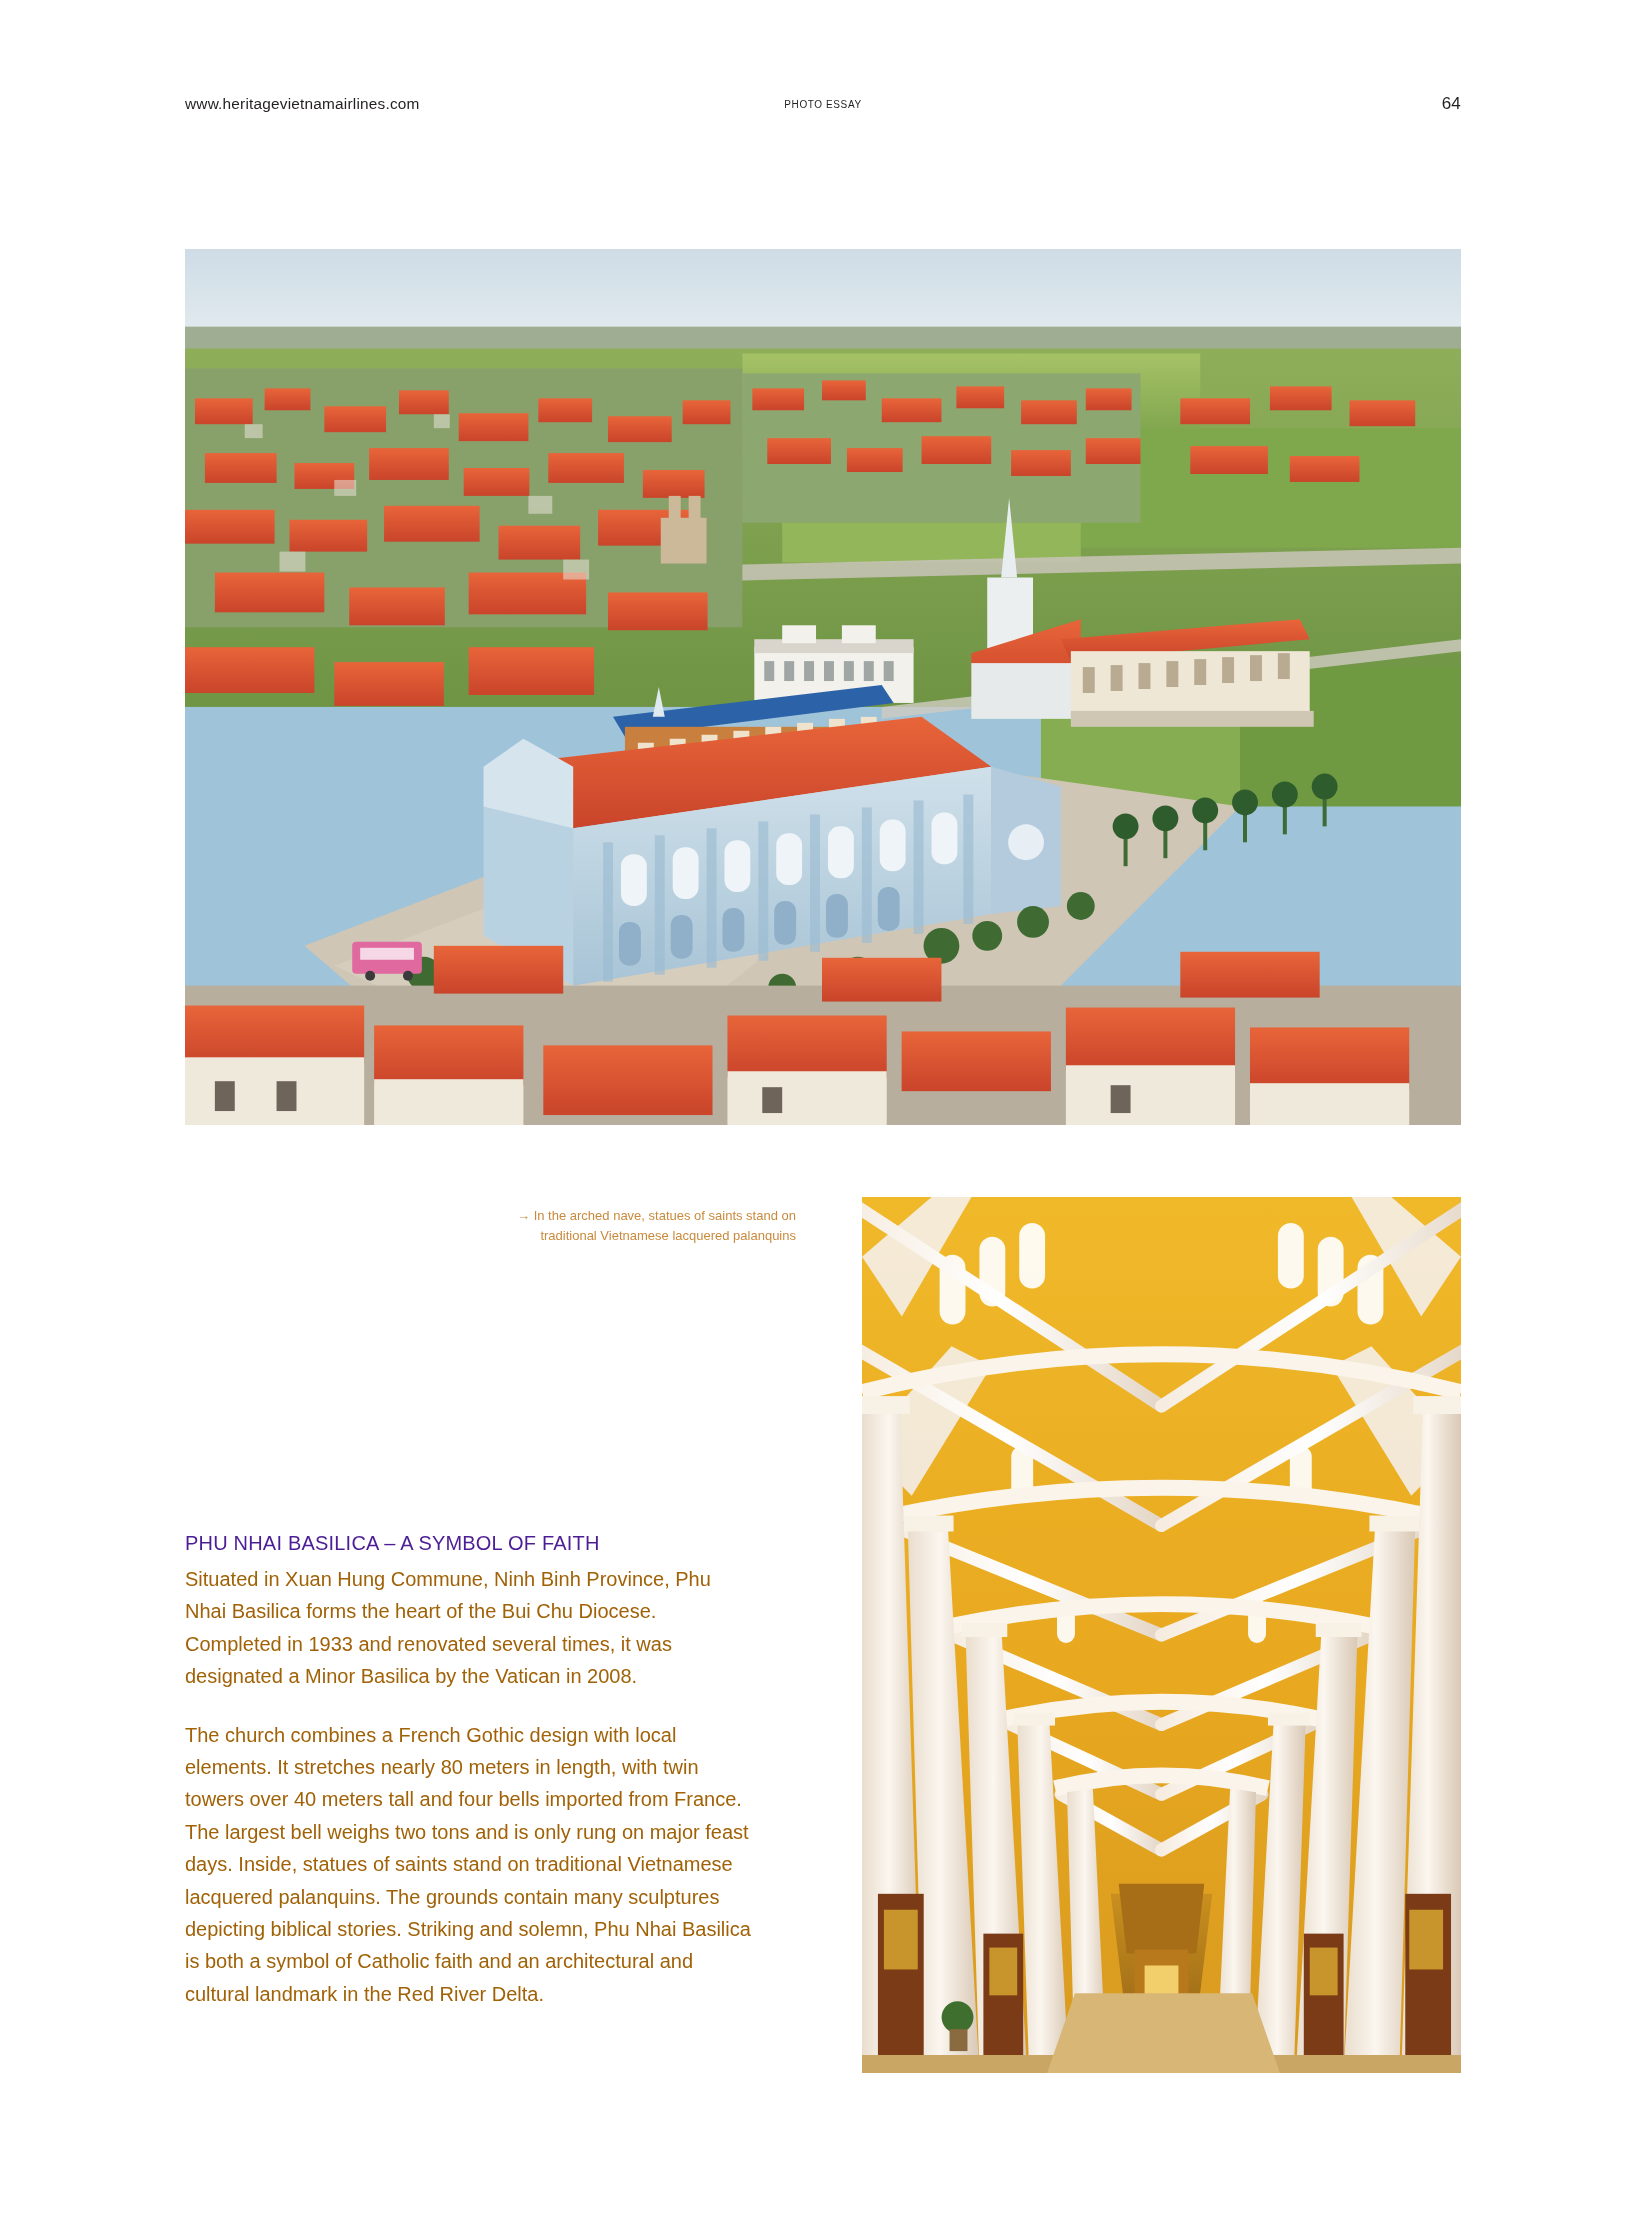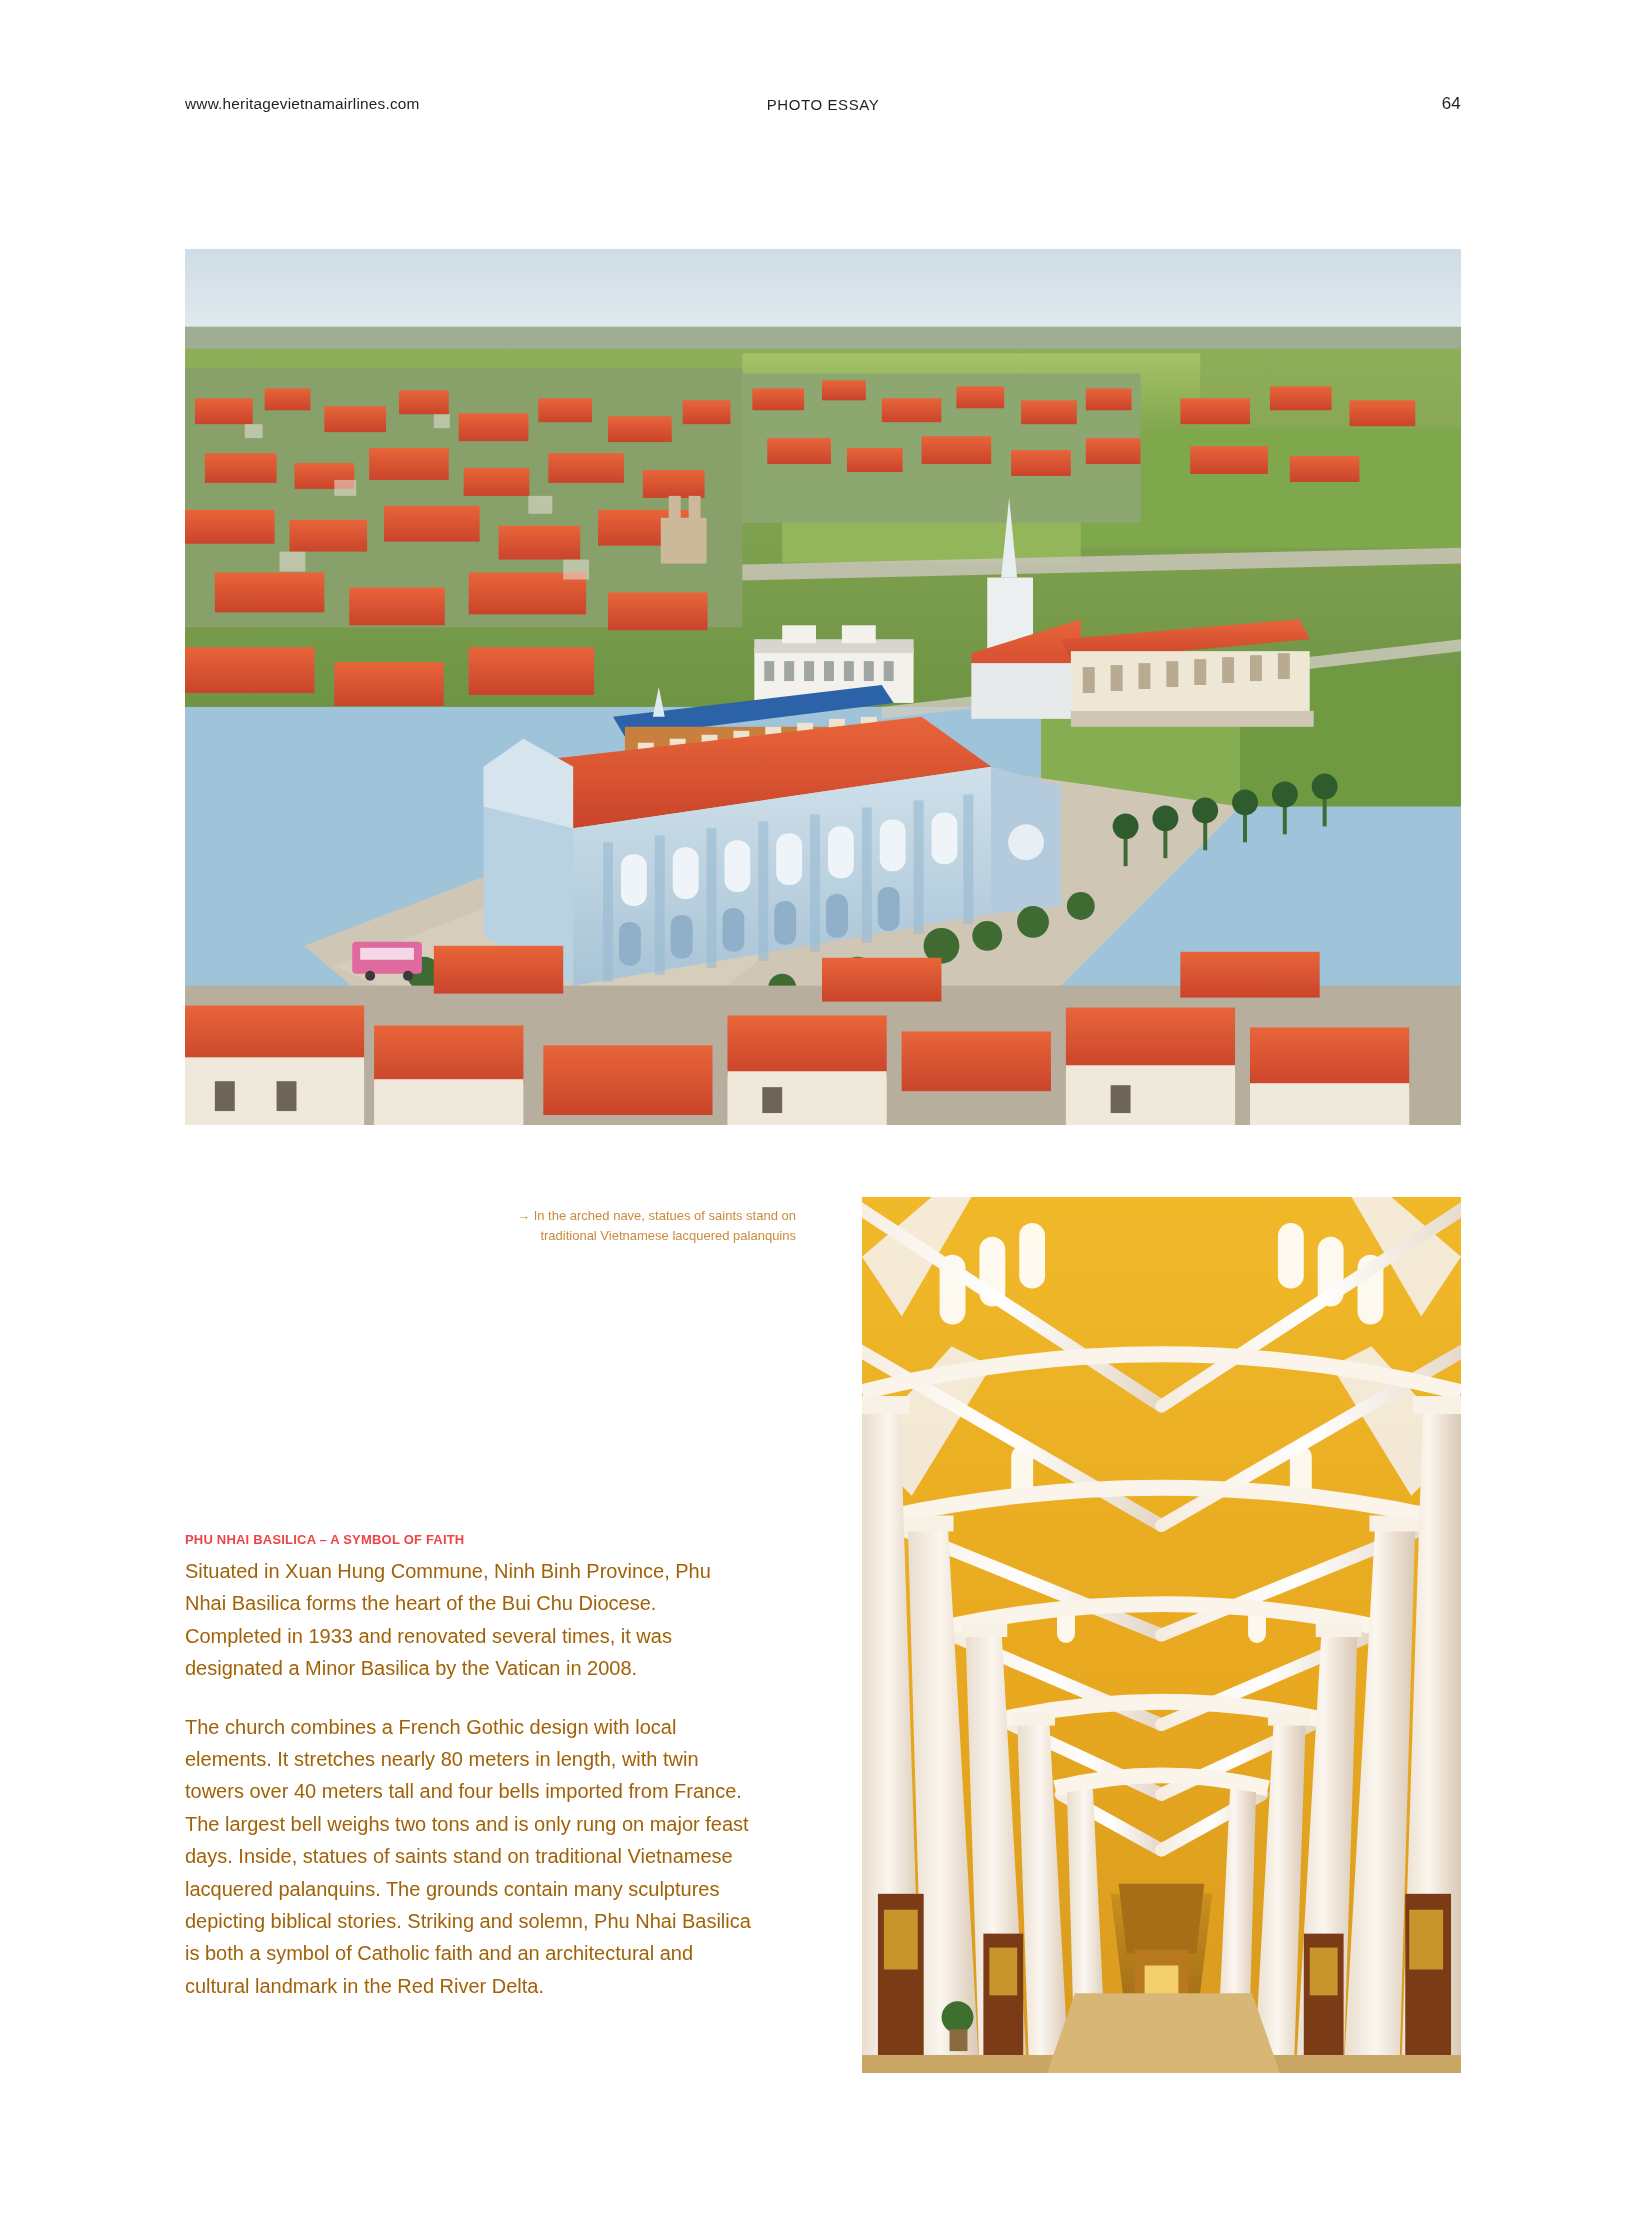--- a/index.html
+++ b/index.html
@@ -37,21 +37,21 @@
     font-size: 15.4px;
     letter-spacing: 0.2px;
     color: #231f20;
   }
   .running-head .rh-left  { flex: 0 0 auto; }
   .running-head .rh-center{
     position: absolute;
     left: 0; right: 0;
     text-align: center;
     letter-spacing: 0.6px;
-    font-size: 15px;
+    font-size: 10px;
   }
   .running-head .rh-right { flex: 0 0 auto; font-size: 17px; }
 
   
   .hero {
     position: absolute;
     left: 185px;
     top: 249px;
     width: 1276px;
     height: 876px;
@@ -96,23 +96,23 @@
 
   
   .article {
     position: absolute;
     left: 185px;
     top: 1532px;
     width: 567px;
   }
   .article h2 {
     margin: 0 0 8px 0;
-    font-size: 13px;
-    font-weight: bold;
-    color: #ef4444;
+    font-size: 20px;
+    font-weight: normal;
+    color: #4c1d95;
     letter-spacing: 0.2px;
   }
   .article p {
     margin: 0 0 26px 0;
     font-size: 20px;
     line-height: 1.62;
     color: #a16207;
   }
   .article p:last-child { margin-bottom: 0; }
 </style>

